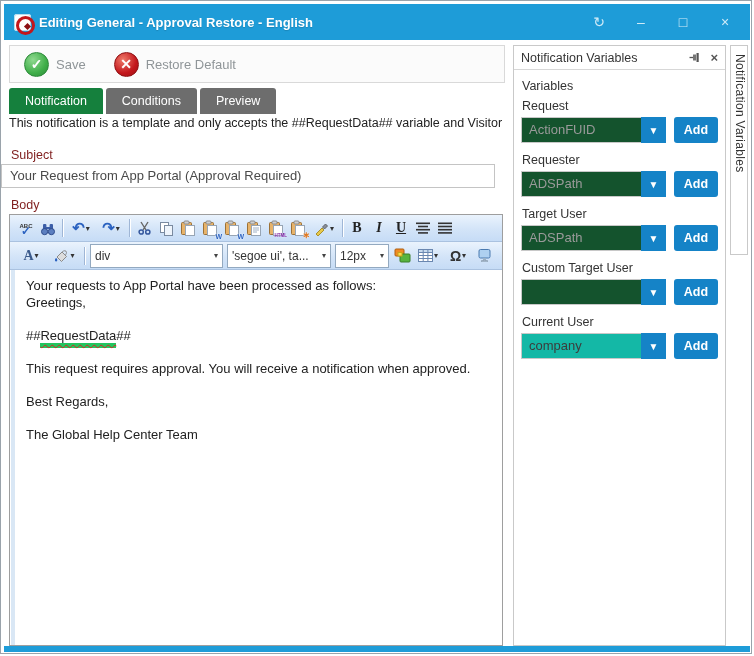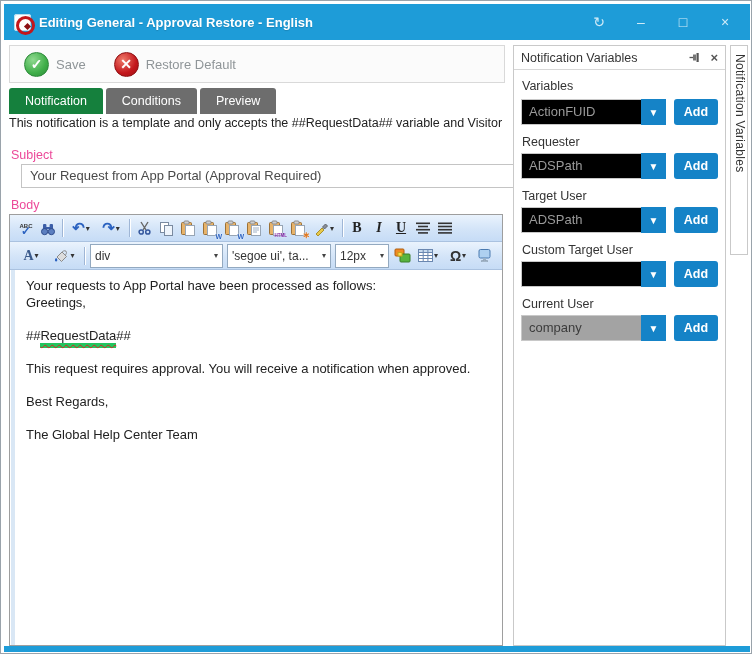--- a/index.html
+++ b/index.html
@@ -24,22 +24,22 @@
   .cmd-label { color:#8f9598; font-size:13px; }
 
   
   .tabs { position:absolute; left:8px; top:87px; height:26px; display:flex; gap:3px; }
   .tab { background:#6d6d6d; color:#fff; font-size:12.5px; display:flex; align-items:center; padding:0 16px; border-radius:3px 3px 0 0; cursor:default; }
   .tab.active { background:#15803d; }
 
   
   .info-text { position:absolute; left:8px; top:115px; width:496px; font-size:12.5px; color:#222; line-height:15px; }
   .info-text .l1 { white-space:nowrap; overflow:hidden; }
-  .field-label { position:absolute; left:10px; font-size:12.5px; color:#ec4899; }
-  .subject-input { position:absolute; left:20px; top:163px; width:494px; height:24px; border:1px solid #c4c4c4; background:#fff; font-size:13px; color:#4a4a4a; line-height:22px; padding:0 8px; white-space:nowrap; overflow:hidden; }
+  .field-label { position:absolute; left:10px; font-size:12.5px; color:#7f1d1d; }
+  .subject-input { position:absolute; left:0; top:163px; width:494px; height:24px; border:1px solid #c4c4c4; background:#fff; font-size:13px; color:#4a4a4a; line-height:22px; padding:0 8px; white-space:nowrap; overflow:hidden; }
 
   
   .editor { position:absolute; left:8px; top:213px; width:494px; height:432px; border:1px solid #9e9e9e; display:flex; flex-direction:column; background:#fff; }
   .ed-row { background:linear-gradient(#eaf3fd, #d3e4f8 55%, #c6dcf6); border-bottom:1px solid #aac2e0; display:flex; align-items:center; padding:0 5px; flex:0 0 auto; }
   .ed-row1 { height:27px; }
   .ed-row2 { height:28px; }
   .tbtn { display:inline-flex; align-items:center; justify-content:center; min-width:22px; height:22px; position:relative; cursor:default; }
   .tsep { width:1px; height:18px; background:#9fb6d6; box-shadow:1px 0 0 #fff; margin:0 3px; flex:0 0 auto; }
   .tcaret { font-size:8px; color:#333; margin-left:1px; }
   .tletter { font-family:"Liberation Serif", serif; font-size:14px; font-weight:bold; color:#222; }
@@ -66,22 +66,22 @@
   .var-panel { position:absolute; left:512px; top:44px; width:213px; height:601px; background:#fff; border:1px solid #c9c9c9; }
   .vp-header { height:24px; border-bottom:1px solid #d7d7d7; display:flex; align-items:center; padding:0 7px; font-size:12.5px; color:#333; }
   .vp-header .vp-title { flex:1; }
   .vp-icons { display:flex; align-items:center; gap:9px; }
   .pin-icon svg { display:block; }
   .vp-close { color:#555; font-size:13px; font-weight:bold; line-height:12px; }
   .vp-body { padding:7px 7px 0 7px; }
   .v-section { font-size:12.5px; color:#333; margin:2px 0 6px 1px; }
   .vlabel { font-size:12.5px; color:#333; margin:0 0 4px 1px; }
   .vrow { display:flex; align-items:center; margin-bottom:10px; }
-  .vinput { flex:1; height:26px; border:1px solid #c8c8c8; border-right:none; background:#000000; font-size:13px; line-height:24px; padding:0 7px; color:#9a9a9a; white-space:nowrap; overflow:hidden; }
-  .vinput.filled { background:#a3a3a3; color:#3c3c3c; }
+  .vinput { flex:1; height:26px; border:1px solid #c8c8c8; border-right:none; background:#14532d; font-size:13px; line-height:24px; padding:0 7px; color:#9a9a9a; white-space:nowrap; overflow:hidden; }
+  .vinput.filled { background:#14b8a6; color:#3c3c3c; }
   .varrow { width:25px; height:26px; background:#1583c7; color:#fff; font-size:10px; display:flex; align-items:center; justify-content:center; flex:0 0 auto; }
   .vadd { width:44px; height:26px; margin-left:8px; background:#1583c7; border:none; border-radius:3px; color:#fff; font-size:12.5px; font-weight:bold; font-family:"Liberation Sans", sans-serif; flex:0 0 auto; cursor:default; }
 
   
   .side-tab { position:absolute; left:729px; top:44px; width:18px; height:210px; background:#fff; border:1px solid #c9c9c9; writing-mode:vertical-rl; font-size:12px; color:#333; padding-top:8px; text-align:left; letter-spacing:.3px; }
 
   
   .bottom-strip { position:absolute; left:3px; top:645px; width:746px; height:6px; background:#1e9cd8; }
 
   svg { display:block; }
@@ -323,20 +323,21 @@
               <rect x="4" y="2.5" width="3" height="6" fill="#777"></rect>
               <rect x="7.5" y="1" width="2.2" height="9" fill="#555"></rect>
             </svg>
         </span>
         <span class="vp-close">×</span>
       </span>
     </div>
     <div class="vp-body">
       <div class="v-section">Variables</div>
 
+      <div class="vlabel">Request</div>
       <div class="vrow">
         <div class="vinput">ActionFUID</div>
         <div class="varrow">▼</div>
         <button class="vadd">Add</button>
       </div>
 
       <div class="vlabel">Requester</div>
       <div class="vrow">
         <div class="vinput">ADSPath</div>
         <div class="varrow">▼</div>

